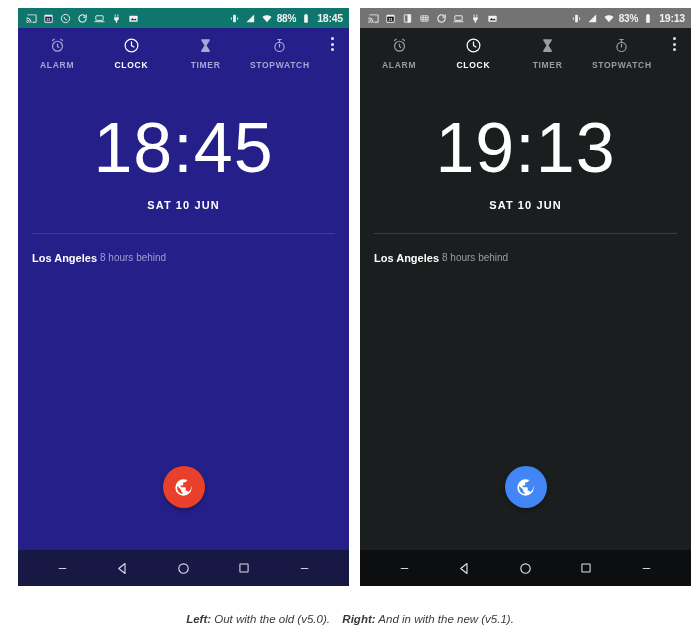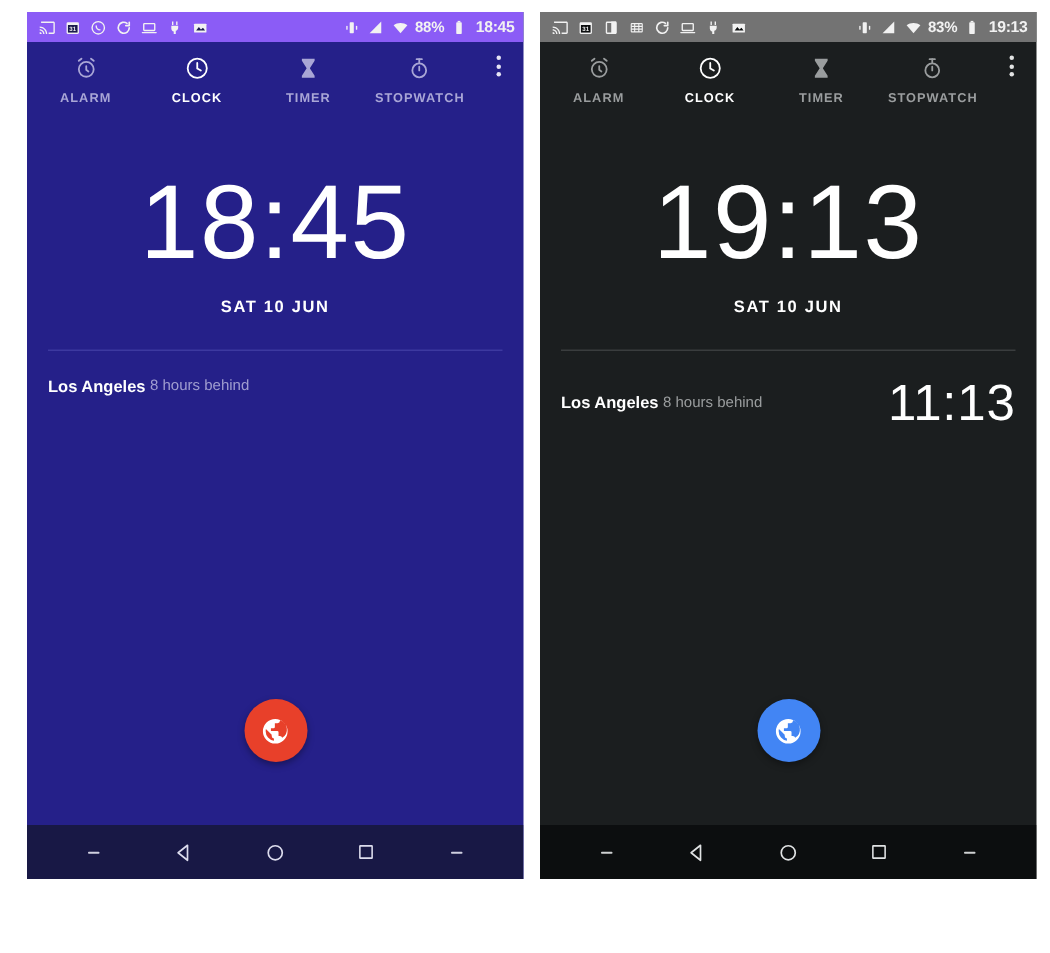--- a/index.html
+++ b/index.html
@@ -46,21 +46,21 @@
   .statusbar {
     height: 20px;
     flex: 0 0 20px;
     display: flex;
     align-items: center;
     padding: 0 6px 0 7px;
     font-size: 10px;
     font-weight: bold;
     color: #f2f2f2;
   }
-  .phone-light .statusbar { background: #8b5cf6; }
+  .phone-light .statusbar { background: #0f766e; }
   .phone-dark  .statusbar { background: #737373; }
 
   .sb-left {
     display: flex;
     align-items: center;
     gap: 5px;
     flex: 1;
   }
   .sb-right {
     display: flex;
@@ -542,21 +542,20 @@
 
       <div class="screen">
         <div class="main-clock">19:13</div>
         <div class="main-date">SAT 10 JUN</div>
         <div class="divider"></div>
         <div class="world-row">
           <div class="wc-left">
             <span class="wc-city">Los Angeles</span>
             <span class="wc-offset">8 hours behind</span>
           </div>
-          <div class="wc-time">11:13</div>
         </div>
         <div class="fab" style="background:#4285f4">
           <span>
               <svg width="21" height="21" viewBox="0 0 24 24" fill="#ffffff">
                 <path d="M12 2.6A9.4 9.4 0 1 0 21.4 12 9.41 9.41 0 0 0 12 2.6zm-1 16.7a7.4 7.4 0 0 1-6.3-7.3 7.3 7.3 0 0 1 .2-1.7l4.4 4.4v.9a2 2 0 0 0 1.7 2zm6.3-2.3a1.9 1.9 0 0 0-1.8-1.4h-1v-2.8a1 1 0 0 0-1-1H8.7v-2h2a1 1 0 0 0 1-1V5.9h2a1.9 1.9 0 0 0 1.9-1.9v-.4a7.38 7.38 0 0 1 1.7 13.4z"></path>
               </svg>
             </span>
         </div>
       </div>
 
@@ -585,14 +584,21 @@
             <svg width="13" height="13" viewBox="0 0 24 24" stroke="#cfd1d2" stroke-width="2.2" stroke-linecap="round">
               <path d="M6 12h12"></path>
             </svg>
           </div>
       </div>
 
     </div>
 
   </div>
 
+  <div class="caption">
+    <b>Left:</b>
+    <span>Out with the old (v5.0).</span>
+    <span class="cap-gap"></span>
+    <b>Right:</b>
+    <span>And in with the new (v5.1).</span>
+  </div>
 
 </div>
 
 </body></html>

